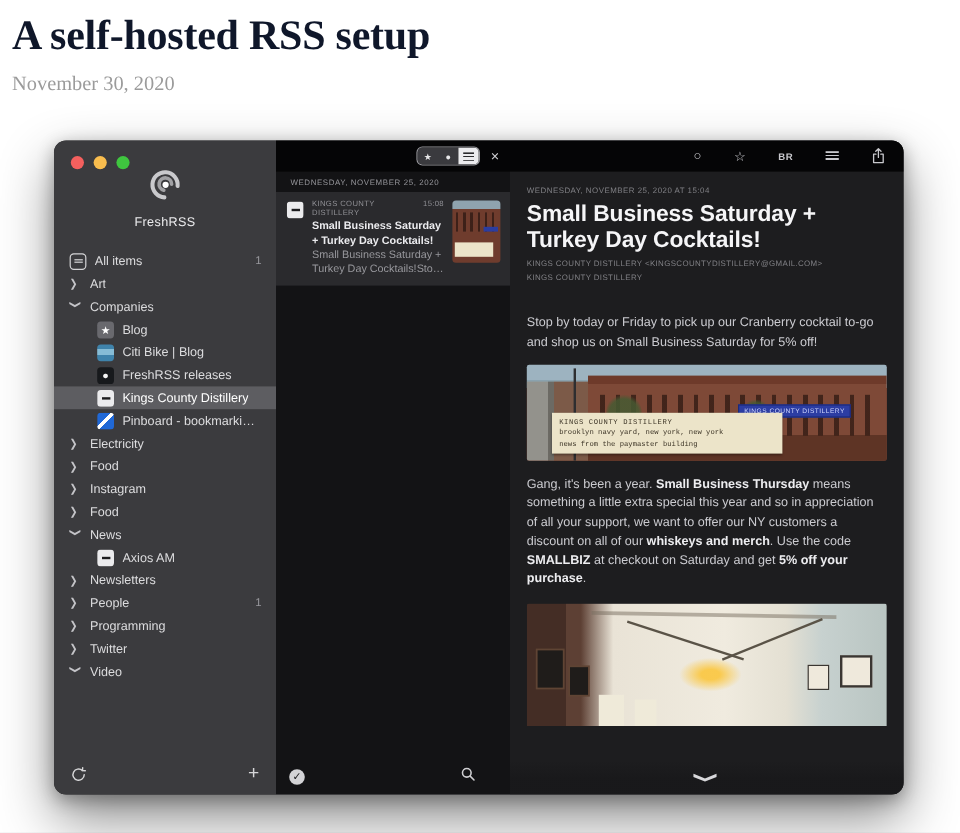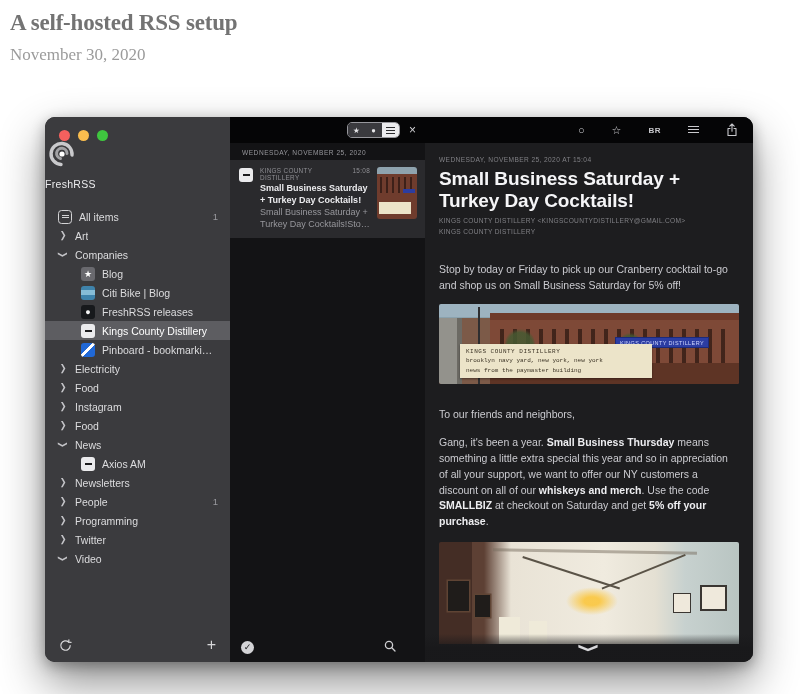--- a/index.html
+++ b/index.html
@@ -1,38 +1,38 @@
 <!DOCTYPE html>
 <html><head>
 <meta charset="utf-8">
 <style>
   * { margin:0; padding:0; box-sizing:border-box; }
   html,body { width:800px; height:694px; background:#fff; overflow:hidden;
               font-family:"Liberation Sans", sans-serif; }
 
   
   .page-title { position:absolute; left:10px; top:10px; font-family:"Liberation Serif", serif;
-                font-size:23px; font-weight:600; color:#737373; letter-spacing:-.2px; }
-  .page-date  { position:absolute; left:10px; top:45px; font-family:"Liberation Serif", serif;
+                font-size:35px; font-weight:600; color:#0f172a; letter-spacing:-.2px; }
+  .page-date  { position:absolute; left:10px; top:60px; font-family:"Liberation Serif", serif;
                 font-size:17px; color:#9b9b9b; }
 
   
   .window { position:absolute; left:45px; top:117px; width:708px; height:545px;
             border-radius:10px; overflow:hidden; display:flex;
             box-shadow:0 20px 45px rgba(0,0,0,.45), 0 4px 14px rgba(0,0,0,.3);
             background:#1d1d1f; }
 
   
   .sidebar { width:185px; flex:none; background:#3b3b3e; position:relative; color:#dcdcde; }
   .lights { display:flex; gap:8px; padding:13px 0 0 14px; }
   .light { width:11px; height:11px; border-radius:50%; }
   .light.r{ background:#f4605e; } .light.y{ background:#f9bd4e; } .light.g{ background:#3fc63f; }
-  .logo-wrap { display:flex; flex-direction:column; align-items:flex-start; margin-top:-4px; }
+  .logo-wrap { display:flex; flex-direction:column; align-items:center; margin-top:-4px; }
   .logo-name { font-size:10.5px; color:#ececee; margin-top:3px; letter-spacing:.3px; }
-  .nav { margin-top:17px;text-align:center; }
+  .nav { margin-top:17px; }
   .srow { height:19px; display:flex; align-items:center; gap:7px;
           padding:0 12px 0 13px; font-size:10.5px; color:#dcdcde; cursor:default; }
   .srow.selected { background:#5d5d61; color:#fff; }
   .srow .lbl { white-space:nowrap; overflow:hidden; text-overflow:ellipsis; }
   .srow .count { margin-left:auto; font-size:9.5px; color:#98989d; }
   .chev { width:10px; flex:none; font-size:8px; color:#c4c4c8; transform:scaleY(1.15); }
   .chev.down { transform:rotate(90deg) scaleY(1.15); }
   .srow.child { padding-left:36px; }
   .sic,.fic { width:14px; height:14px; flex:none; border-radius:3px; display:flex;
               align-items:center; justify-content:center; overflow:hidden; }
@@ -333,21 +333,20 @@
         <div class="p1-tree"></div>
         <div class="p1-tree t2"></div>
         <div class="p1-sign">KINGS COUNTY DISTILLERY</div>
         <div class="p1-cap">
           <div class="c1">KINGS COUNTY DISTILLERY</div>
           <div>brooklyn navy yard, new york, new york</div>
           <div>news from the paymaster building</div>
         </div>
       </div>
 
-      <p class="p salut">To our friends and neighbors,</p>
       <p class="p">Gang, it's been a year. <b>Small Business Thursday</b> means something a little extra special this year and so in appreciation of all your support, we want to offer our NY customers a discount on all of our <b>whiskeys and merch</b>. Use the code <b>SMALLBIZ</b> at checkout on Saturday and get <b>5% off your purchase</b>.</p>
 
       <div class="photo2">
         <div class="p2-beam"></div>
         <div class="p2-line1"></div>
         <div class="p2-line2"></div>
         <div class="p2-board"></div>
         <div class="p2-board b2"></div>
         <div class="p2-win"></div>
         <div class="p2-win w2"></div>

